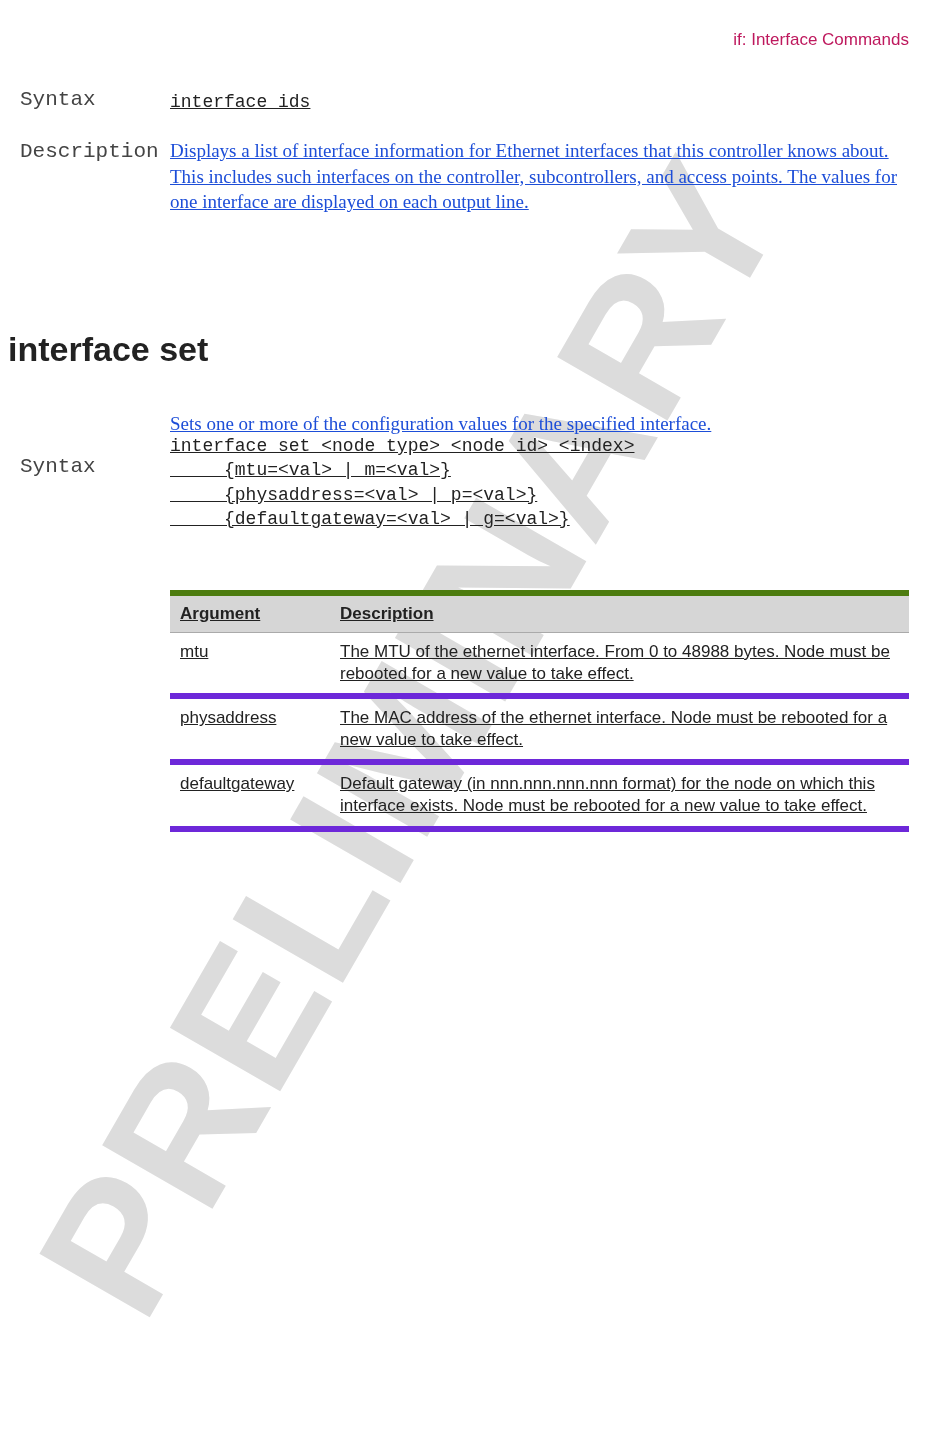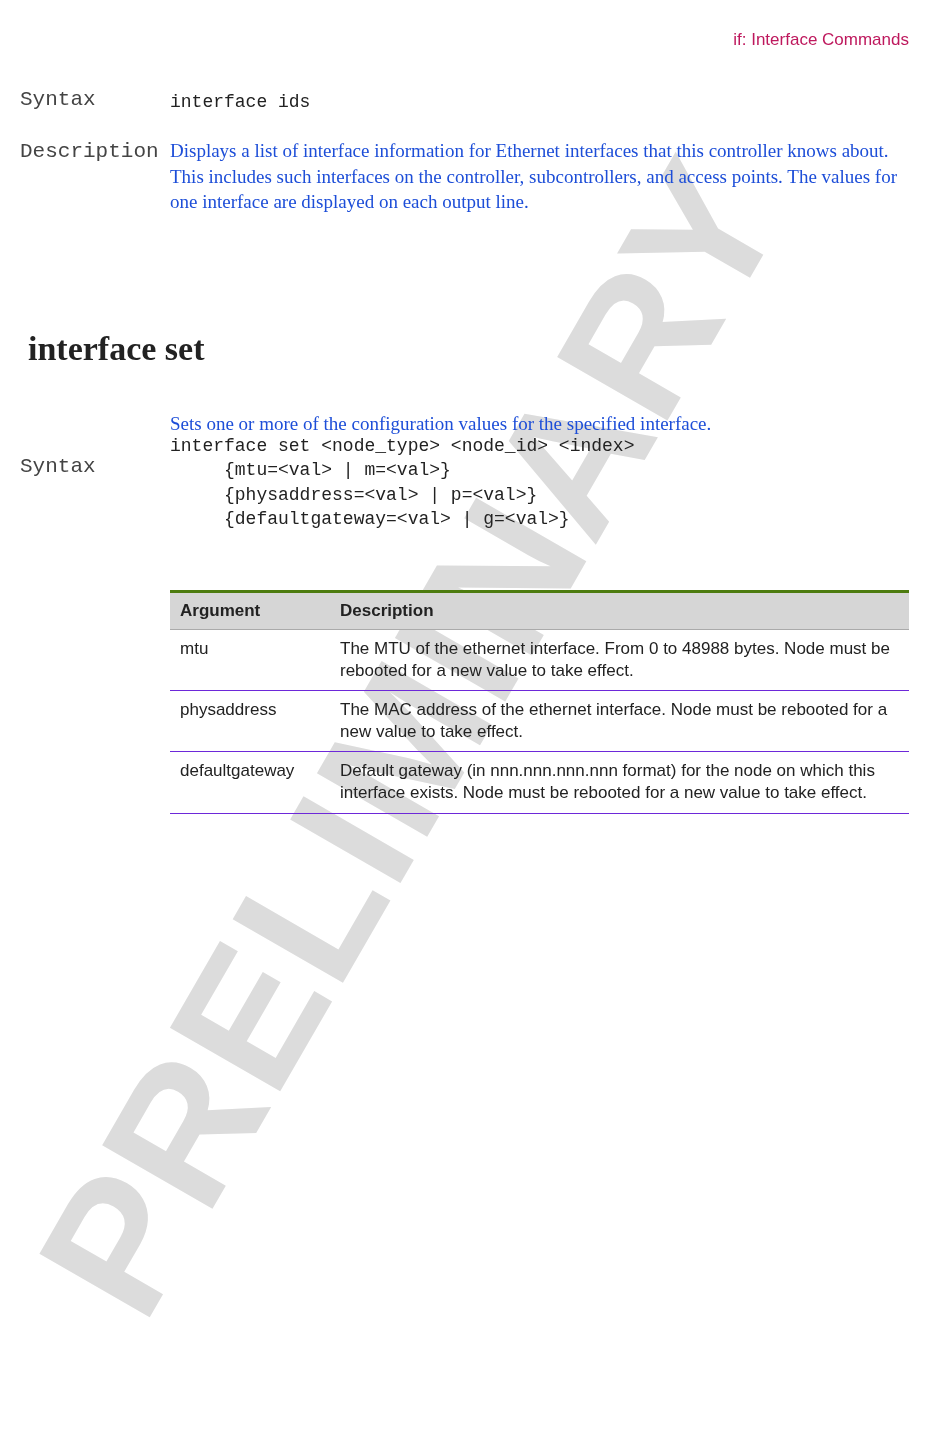--- a/index.html
+++ b/index.html
@@ -48,60 +48,61 @@
     left: 20px;
     width: 140px;
     font-size: 21px;
     color: #444;
     font-family: Liberation Mono, monospace;
   }
   .body-col {
     position: absolute;
     left: 170px;
     right: 40px;
+    text-decoration: underline;
   }
   .mono {
     font-family: "Courier New", Courier, monospace;
     font-size: 18px;
     color: #222;
     white-space: pre;
     line-height: 1.35;
   }
   .serif {
     font-family: "Book Antiqua", Palatino, "Palatino Linotype", Georgia, serif;
     font-size: 19px;
     line-height: 1.35;
     color: #1d4ed8;
   }
   .section-heading {
     position: absolute;
-    left: 28px;
+    left: 8px;
     font-size: 34px;
     font-weight: bold;
-    font-family: Liberation Serif, serif;
+    font-family: Liberation Sans, sans-serif;
     color: #222;
   }
   table.args {
     border-collapse: collapse;
     width: 100%;
     font-family: Arial, Helvetica, sans-serif;
     font-size: 17px;
     color: #222;
   }
   table.args th {
     background: #d6d6d6;
     text-align: left;
     font-weight: bold;
     padding: 8px 10px;
-    border-top: 3px solid #4d7c0f;
+    border-top: 6px solid #4d7c0f;
     border-bottom: 1px solid #aaa;
   }
   table.args td {
     padding: 8px 10px;
-    border-bottom: 1px solid #6d28d9;
+    border-bottom: 6px solid #6d28d9;
     vertical-align: top;
     line-height: 1.3;
   }
   table.args td.argname {
     width: 140px;
     white-space: nowrap;
   }
 </style>
 </head>
 <body>

